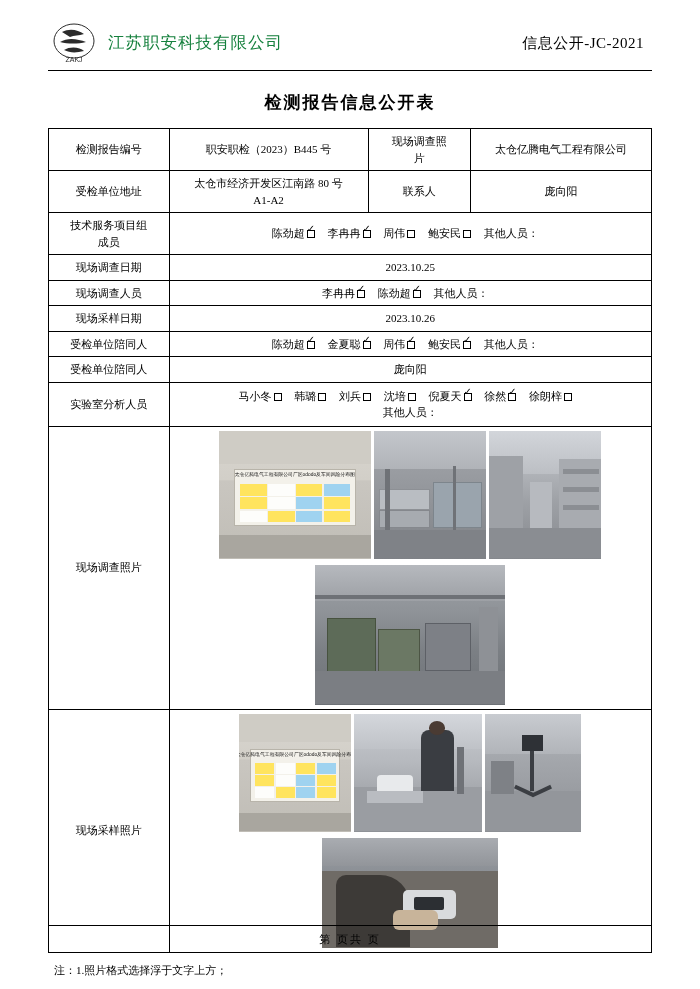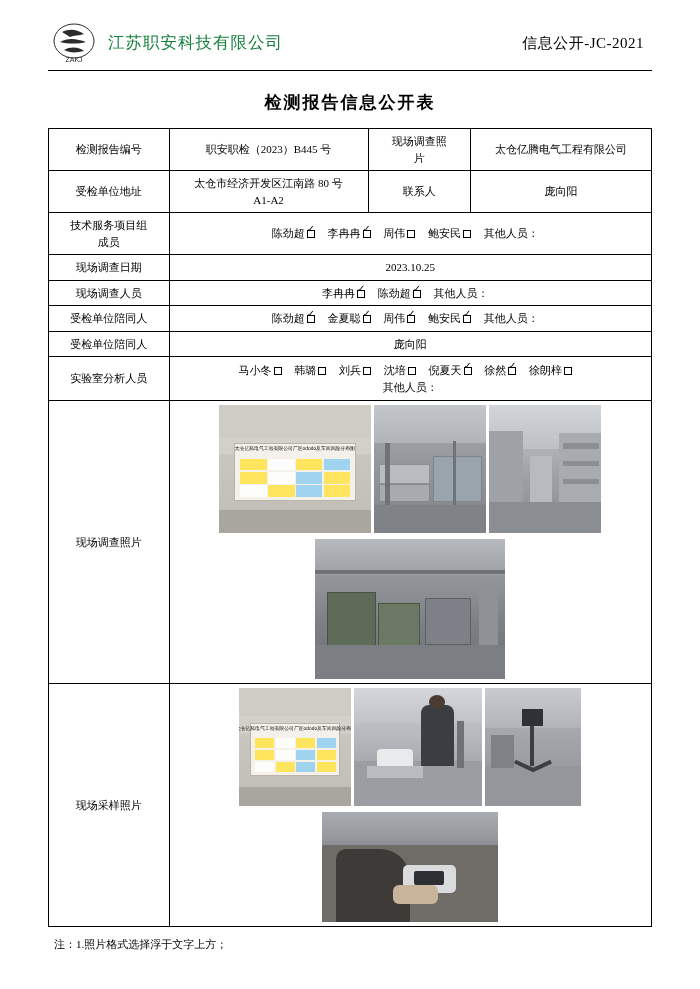--- a/index.html
+++ b/index.html
@@ -259,20 +259,24 @@
         </tr>
         <tr>
           <td class="lbl tall">现场调查人员</td>
           <td class="l" colspan="3">
             <span class="person"><span>李冉冉</span><span class="cb checked"></span></span>
             <span class="person"><span>陈劲超</span><span class="cb checked"></span></span>
             <span class="person">其他人员：</span>
           </td>
         </tr>
         <tr>
+          <td class="lbl tall">现场采样日期</td>
+          <td class="c" colspan="3">2023.10.26</td>
+        </tr>
+        <tr>
           <td class="lbl tall">受检单位陪同人</td>
           <td class="l" colspan="3">
             <span class="person"><span>陈劲超</span><span class="cb checked"></span></span>
             <span class="person"><span>金夏聪</span><span class="cb checked"></span></span>
             <span class="person"><span>周伟</span><span class="cb checked"></span></span>
             <span class="person"><span>鲍安民</span><span class="cb checked"></span></span>
             <span class="person">其他人员：</span>
           </td>
         </tr>
         <tr>
@@ -417,13 +421,14 @@
               </div>
             </div>
           </td>
         </tr>
       </tbody>
     </table>
 
     <div class="notes">注：1.照片格式选择浮于文字上方；</div>
   </div>
 
+  <div class="page-footer">第   页共     页</div>
 </div>
 
 </body></html>

